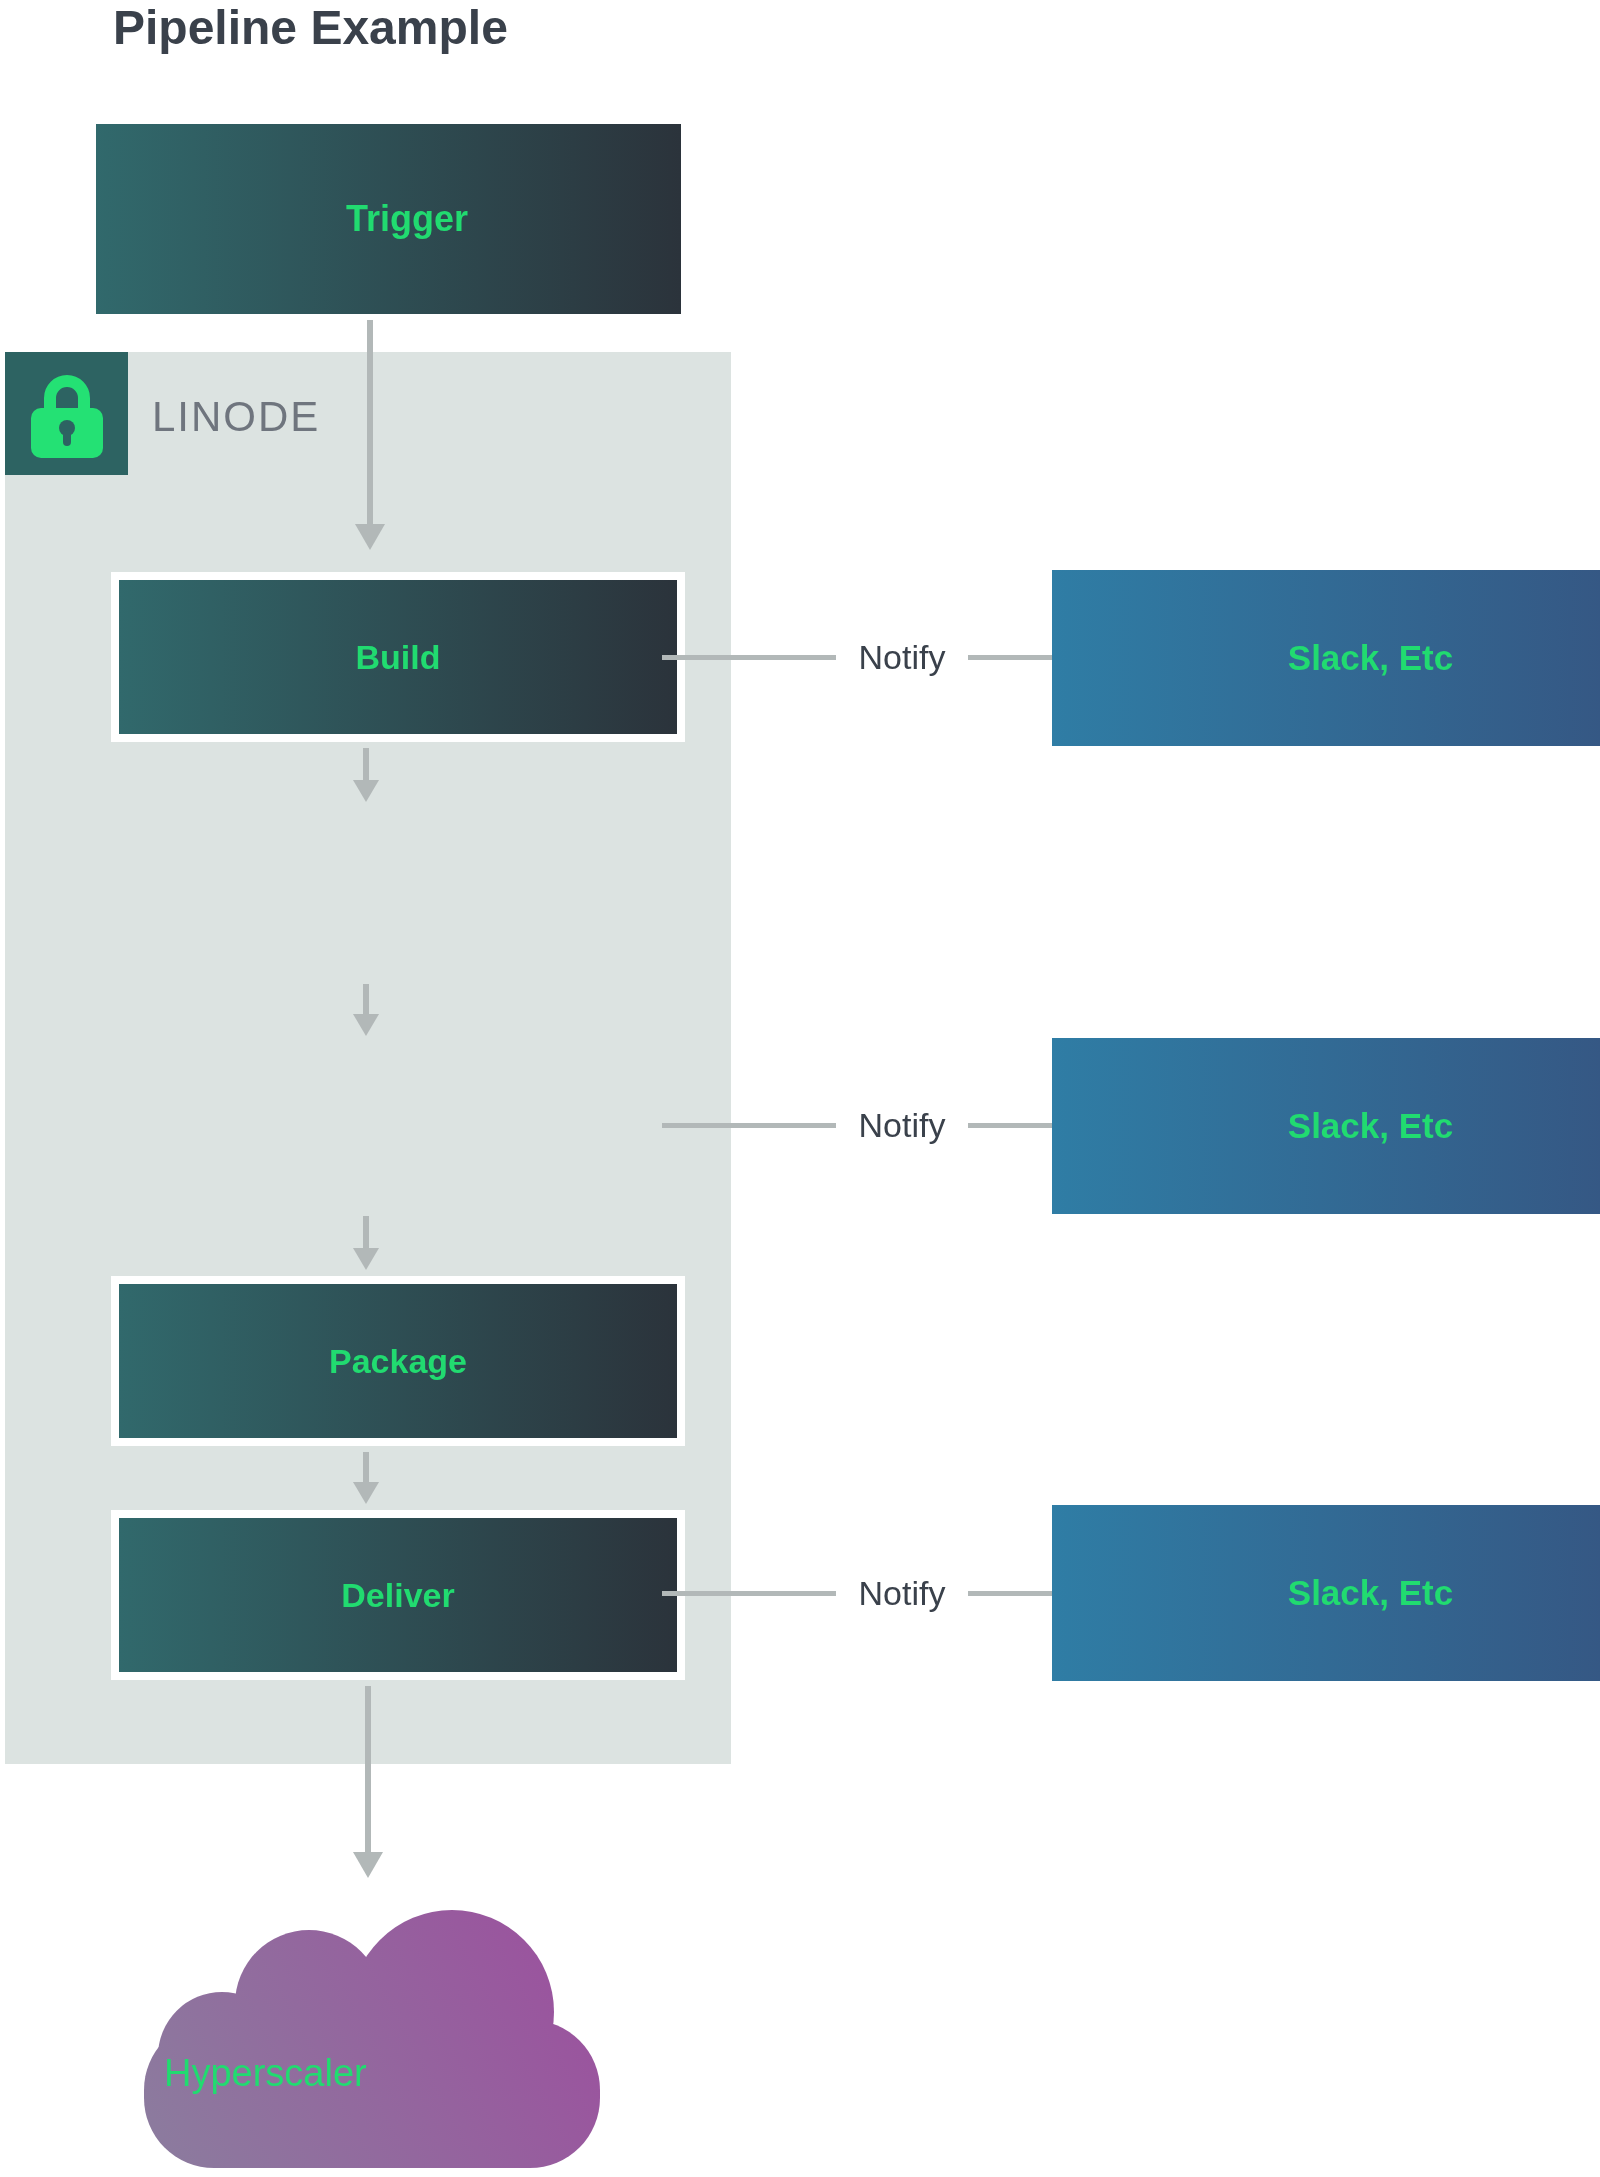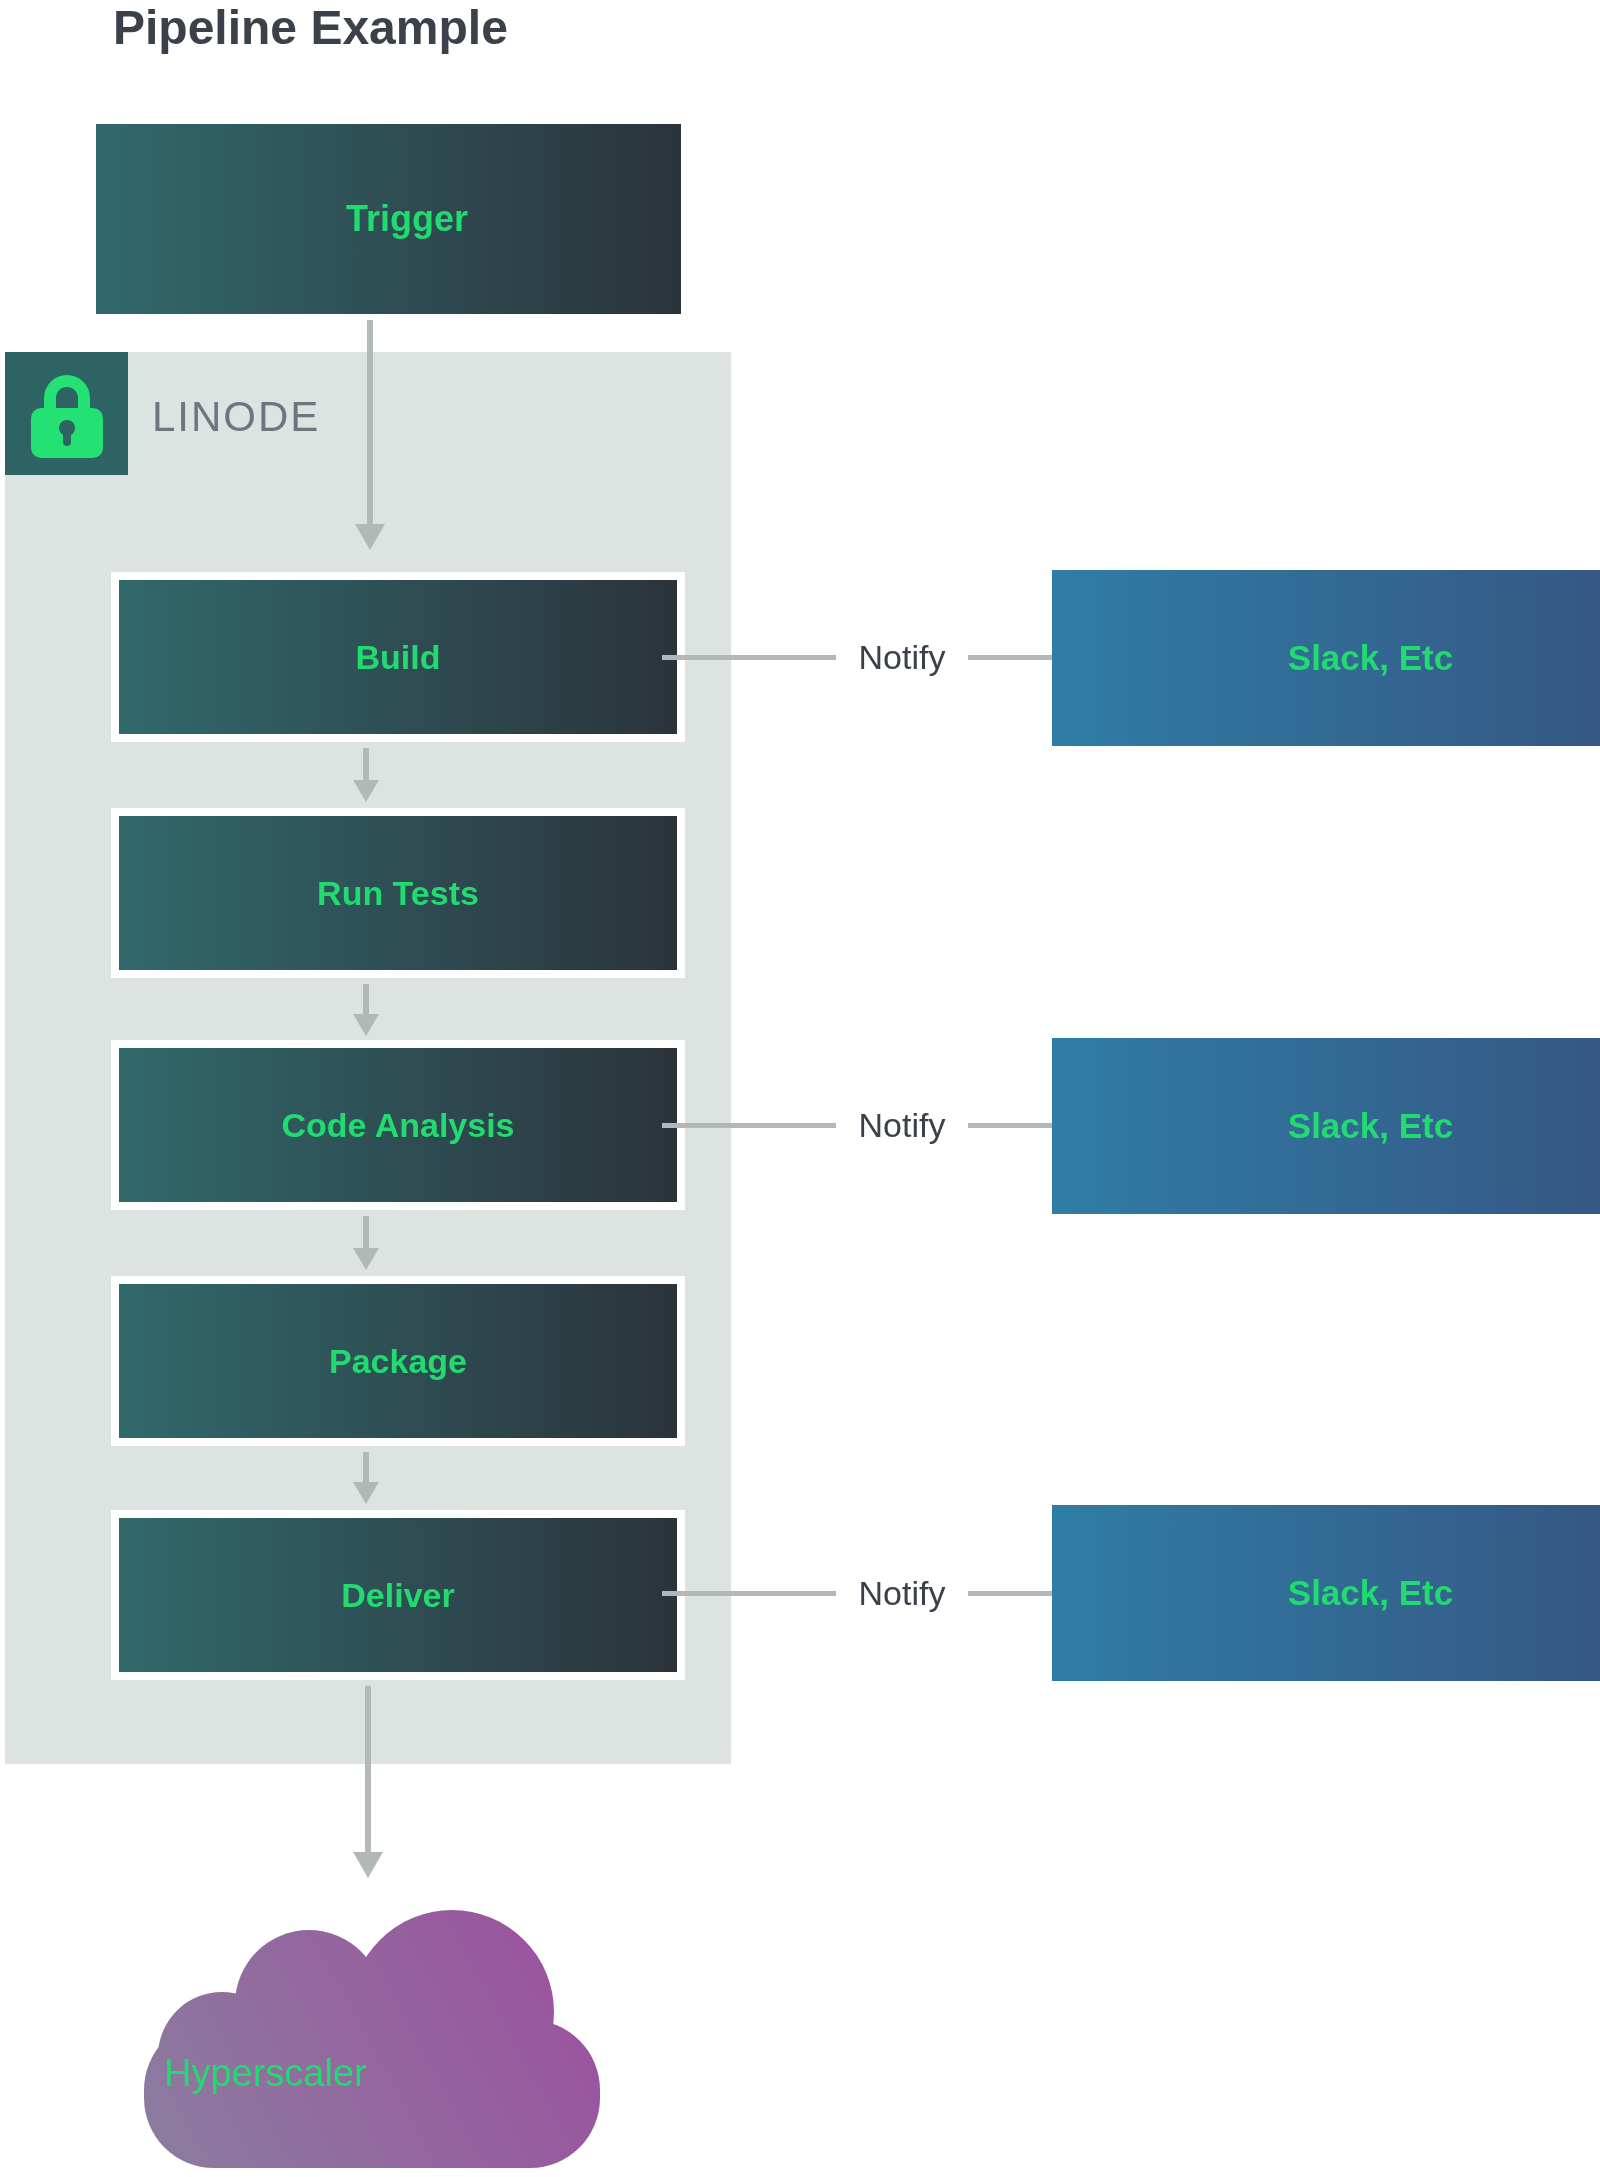--- a/index.html
+++ b/index.html
@@ -124,26 +124,20 @@
       <rect x="0" y="40" width="72" height="50" rx="10" fill="#24e174"></rect>
       <circle cx="36" cy="60" r="8" fill="#2d6362"></circle>
       <rect x="32" y="62" width="8" height="16" rx="4" fill="#2d6362"></rect>
     </svg>
   </div>
   <div class="provider-label">LINODE</div>
 
   <div class="node stage" style="top:572px">
     <span>Build</span>
   </div>
-  <div class="node stage" style="top:808px">
-    <span>Run Tests</span>
-  </div>
-  <div class="node stage" style="top:1040px">
-    <span>Code Analysis</span>
-  </div>
   <div class="node stage" style="top:1276px">
     <span>Package</span>
   </div>
   <div class="node stage" style="top:1510px">
     <span>Deliver</span>
   </div>
 
   <div class="notify-row" style="top:569px">
     <div class="n-line1"></div>
     <div class="n-label">Notify</div>

